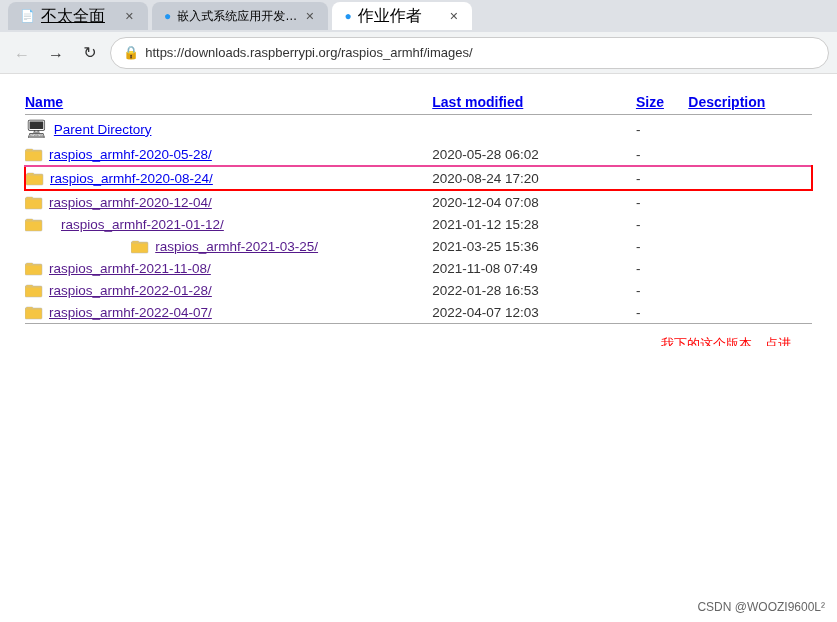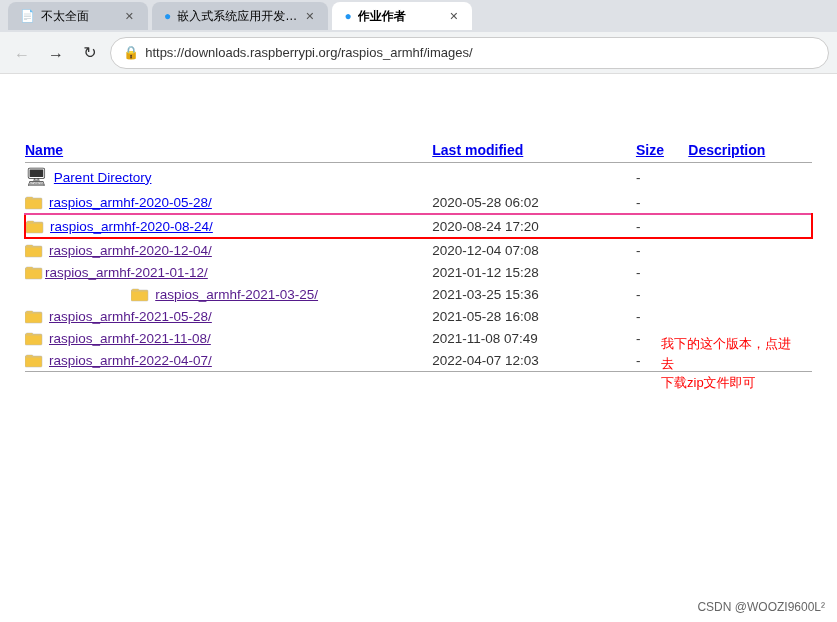--- a/index.html
+++ b/index.html
@@ -95,21 +95,20 @@
       font-weight: bold;
       color: #000;
       margin-bottom: 16px;
       border-bottom: 1px solid #aaa;
       padding-bottom: 8px;
     }
 
     .file-table {
       width: 100%;
       border-collapse: collapse;
-      margin-top: 48px;
     }
     .file-table thead tr {
       border-bottom: 1px solid #aaa;
     }
     .file-table th {
       text-align: left;
       padding: 4px 8px 4px 0;
       color: #00e;
       font-weight: bold;
       text-decoration: underline;
@@ -182,31 +181,31 @@
       border-top: 1px solid #aaa;
       height: 6px;
     }
   </style>
 </head>
 <body>
 
 <div class="browser-tabs">
   <div class="tab tab-inactive">
     <span>📄</span>
-    <span style="font-size:12px;overflow:hidden;text-overflow:ellipsis;max-width:120px;">不太全面</span>
+    <span style="font-size:16px;overflow:hidden;text-overflow:ellipsis;max-width:120px;text-decoration:underline;">不太全面</span>
     <span class="tab-close">✕</span>
   </div>
   <div class="tab tab-inactive">
     <span style="color:#2196F3;">●</span>
     <span style="font-size:12px;overflow:hidden;text-overflow:ellipsis;max-width:120px;">嵌入式系统应用开发(物联网...</span>
     <span class="tab-close">✕</span>
   </div>
   <div class="tab">
     <span style="color:#2196F3;">●</span>
-    <span style="font-size:12px;overflow:hidden;text-overflow:ellipsis;max-width:80px;font-weight:bold;">作业作者</span>
+    <span style="font-size:16px;overflow:hidden;text-overflow:ellipsis;max-width:80px;">作业作者</span>
     <span class="tab-close">✕</span>
   </div>
 </div>
 
 <div class="browser-toolbar">
   <button class="nav-btn disabled">←</button>
   <button class="nav-btn">→</button>
   <button class="nav-btn">↻</button>
   <div class="address-bar">
     <span class="lock-icon">🔒</span>
@@ -283,21 +282,21 @@
               </span>
           <a class="link link-visited" href="#">raspios_armhf-2020-12-04/</a>
         </span>
       </td>
       <td>2020-12-04 07:08</td>
       <td>-</td>
       <td></td>
     </tr>
         <tr>
       <td style="min-width:280px;">
-        <span class="col-name-cell" style="display:flex;align-items:center;gap:2px;">
+        <span class="col-name-cell" style="display:flex;align-items:center;gap:18px;">
           <span class="folder-icon">
                 <svg width="18" height="16" viewBox="0 0 18 16" fill="none" xmlns="http://www.w3.org/2000/svg">
       <rect x="0" y="4" width="17" height="11" rx="1" fill="#f5c542" stroke="#bbb" stroke-width="0.5"></rect>
       <path d="M0 5 Q0 4 1 4 L6 4 Q7 4 8 5 L17 5" fill="#f5c542" stroke="#bbb" stroke-width="0.5"></path>
       <rect x="1" y="3" width="7" height="2" rx="1" fill="#f5c542" stroke="#bbb" stroke-width="0.5"></rect>
     </svg>
               </span>
           <a class="link link-visited" href="#">raspios_armhf-2021-01-12/</a>
         </span>
       </td>
@@ -325,41 +324,41 @@
         <tr>
       <td style="min-width:280px;">
         <span class="col-name-cell" style="display:flex;align-items:center;gap:6px;">
           <span class="folder-icon">
                 <svg width="18" height="16" viewBox="0 0 18 16" fill="none" xmlns="http://www.w3.org/2000/svg">
       <rect x="0" y="4" width="17" height="11" rx="1" fill="#f5c542" stroke="#bbb" stroke-width="0.5"></rect>
       <path d="M0 5 Q0 4 1 4 L6 4 Q7 4 8 5 L17 5" fill="#f5c542" stroke="#bbb" stroke-width="0.5"></path>
       <rect x="1" y="3" width="7" height="2" rx="1" fill="#f5c542" stroke="#bbb" stroke-width="0.5"></rect>
     </svg>
               </span>
-          <a class="link link-visited" href="#">raspios_armhf-2021-05-28/</a>
-        </span>
-      </td>
-      <td>2021-05-28 16:08</td>
-      <td>-</td>
-      <td></td>
-    </tr>
-        <tr>
-      <td style="min-width:280px;">
-        <span class="col-name-cell" style="display:flex;align-items:center;gap:6px;">
-          <span class="folder-icon">
-                <svg width="18" height="16" viewBox="0 0 18 16" fill="none" xmlns="http://www.w3.org/2000/svg">
-      <rect x="0" y="4" width="17" height="11" rx="1" fill="#f5c542" stroke="#bbb" stroke-width="0.5"></rect>
-      <path d="M0 5 Q0 4 1 4 L6 4 Q7 4 8 5 L17 5" fill="#f5c542" stroke="#bbb" stroke-width="0.5"></path>
-      <rect x="1" y="3" width="7" height="2" rx="1" fill="#f5c542" stroke="#bbb" stroke-width="0.5"></rect>
-    </svg>
-              </span>
           <a class="link link-visited" href="#">raspios_armhf-2021-11-08/</a>
         </span>
       </td>
       <td>2021-11-08 07:49</td>
+      <td>-</td>
+      <td></td>
+    </tr>
+        <tr>
+      <td style="min-width:280px;">
+        <span class="col-name-cell" style="display:flex;align-items:center;gap:6px;">
+          <span class="folder-icon">
+                <svg width="18" height="16" viewBox="0 0 18 16" fill="none" xmlns="http://www.w3.org/2000/svg">
+      <rect x="0" y="4" width="17" height="11" rx="1" fill="#f5c542" stroke="#bbb" stroke-width="0.5"></rect>
+      <path d="M0 5 Q0 4 1 4 L6 4 Q7 4 8 5 L17 5" fill="#f5c542" stroke="#bbb" stroke-width="0.5"></path>
+      <rect x="1" y="3" width="7" height="2" rx="1" fill="#f5c542" stroke="#bbb" stroke-width="0.5"></rect>
+    </svg>
+              </span>
+          <a class="link link-visited" href="#">raspios_armhf-2022-01-28/</a>
+        </span>
+      </td>
+      <td>2022-01-28 16:53</td>
       <td>-</td>
       <td></td>
     </tr>
         <tr>
       <td style="min-width:280px;">
         <span class="col-name-cell" style="display:flex;align-items:center;gap:6px;">
           <span class="folder-icon">
                 <svg width="18" height="16" viewBox="0 0 18 16" fill="none" xmlns="http://www.w3.org/2000/svg">
       <rect x="0" y="4" width="17" height="11" rx="1" fill="#f5c542" stroke="#bbb" stroke-width="0.5"></rect>
       <path d="M0 5 Q0 4 1 4 L6 4 Q7 4 8 5 L17 5" fill="#f5c542" stroke="#bbb" stroke-width="0.5"></path>

